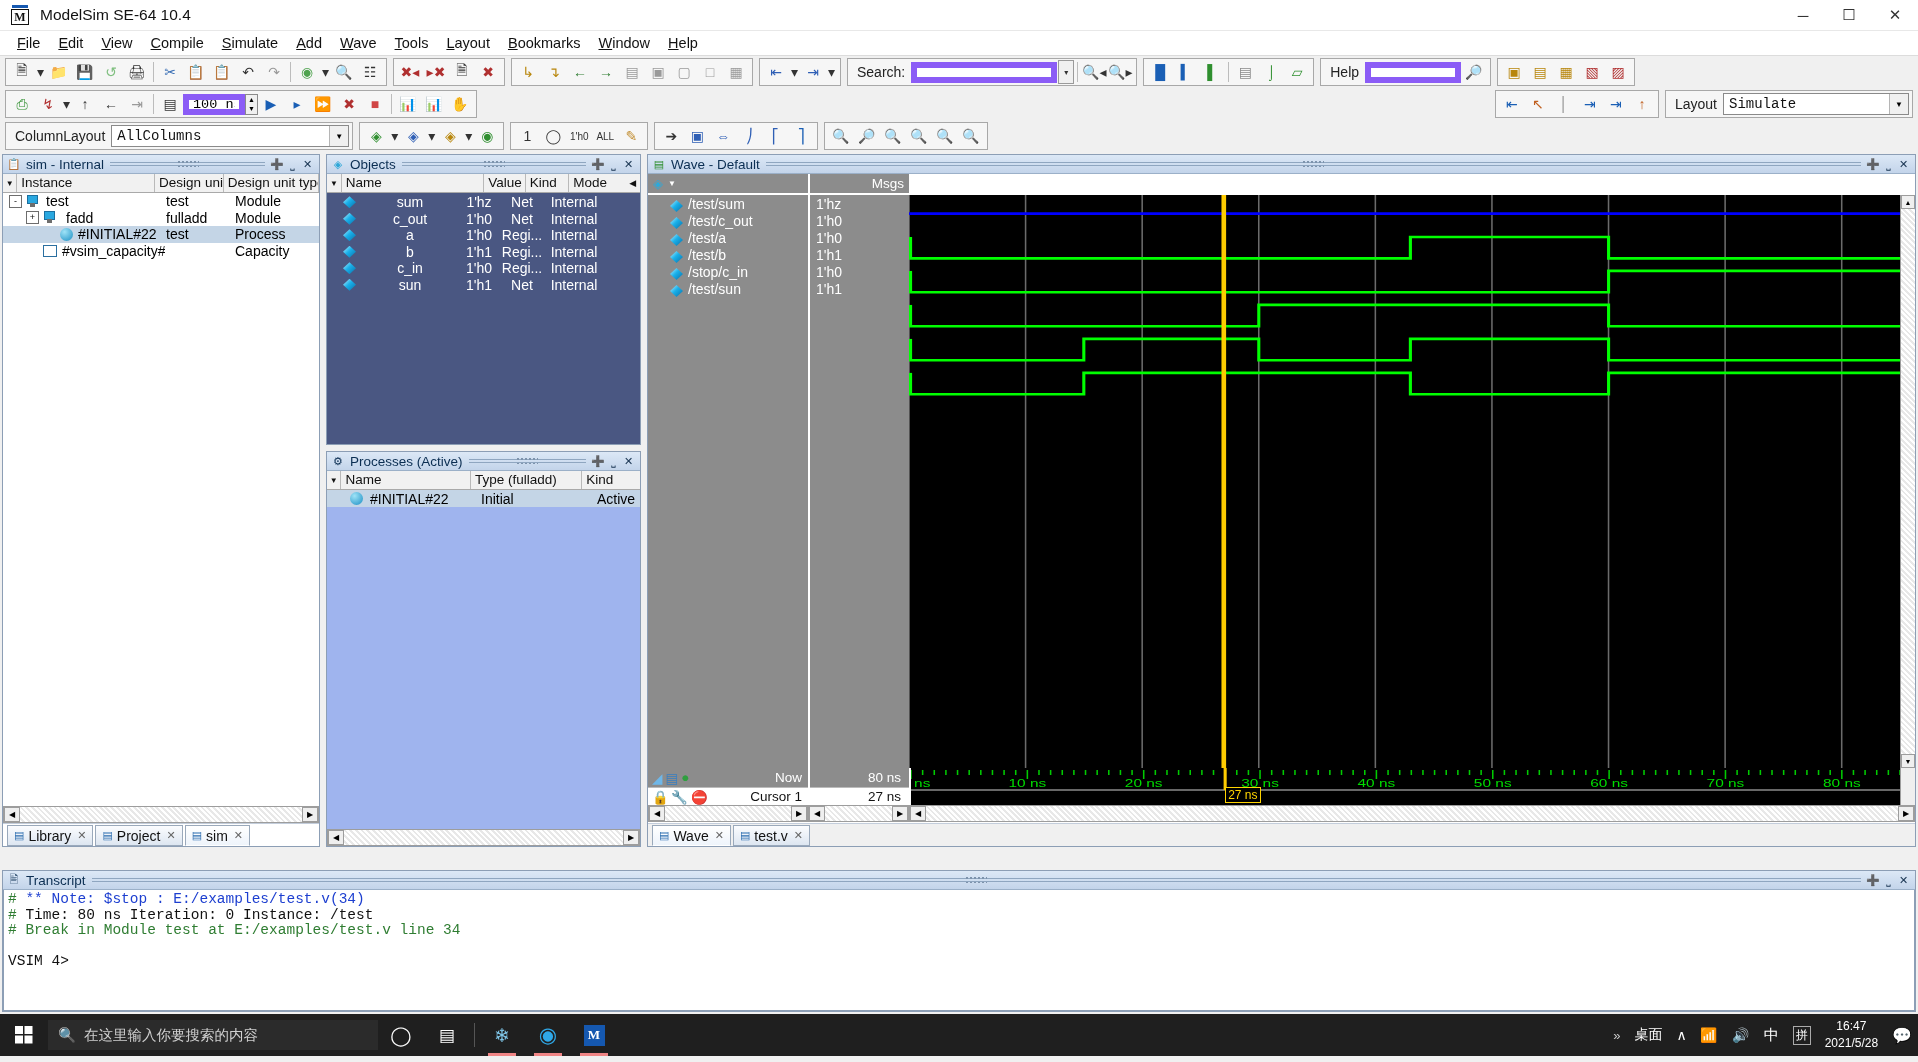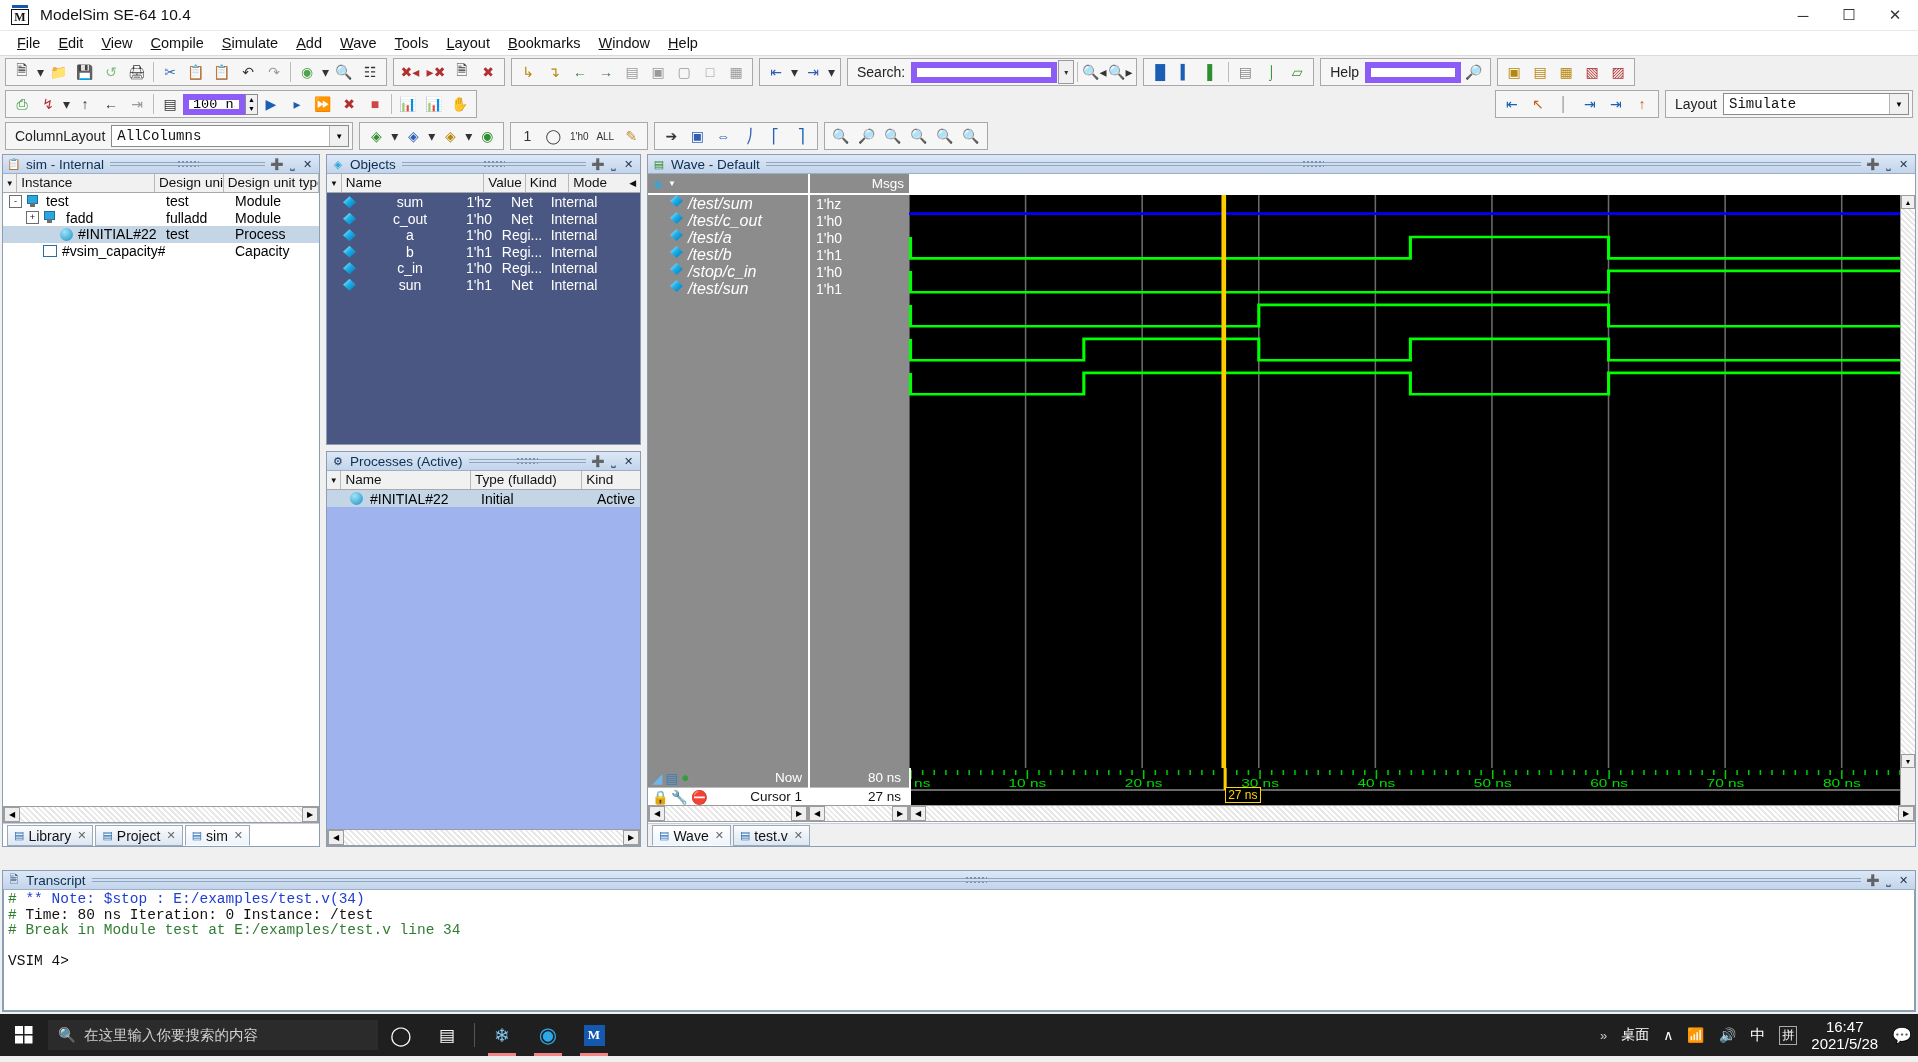--- a/index.html
+++ b/index.html
@@ -72,21 +72,21 @@
      clip-path:polygon(50% 0,100% 50%,50% 100%,0 50%);}
   .obj-name{width:96px;}
   .obj-val{width:42px;font-family:"Liberation Sans",sans-serif;}
   .obj-kind{width:44px;}
   .obj-mode{width:60px;}
   
   .proc-list{flex:1;background:#9fb4ee;}
   .proc-row{display:flex;align-items:center;height:17px;font-size:14px;background:#c4d5e6;}
   
   .wave-names{width:160px;background:#8c8c8c;}
-  .wname-row{display:flex;align-items:flex-start;height:17px;font-size:16px;color:#fff;font-style:italic;}
+  .wname-row{display:flex;align-items:flex-end;height:17px;font-size:14px;color:#fff;}
   .wave-vals{width:101px;background:#8c8c8c;border-left:2px solid #fff;}
   .wval-row{height:17px;font-size:14px;color:#fff;padding-left:6px;display:flex;align-items:center;}
   .wave-canvas{flex:1;background:#000;position:relative;}
   .hscroll{height:17px;background:#efefef;border:1px solid #9d9d9d;display:flex;align-items:center;}
   .hs-arrow{width:16px;height:15px;background:#efefef;border:1px solid #9d9d9d;display:flex;align-items:center;justify-content:center;font-size:8px;}
   .hs-track{flex:1;height:15px;background:repeating-linear-gradient(45deg,#fff,#fff 2px,#e8e8e8 2px,#e8e8e8 4px);}
   
   .tabstrip{display:flex;align-items:flex-end;height:23px;background:#f0f0f0;padding-left:4px;}
   .tab{display:flex;align-items:center;height:21px;padding:0 6px;border:1px solid #9aa9bb;
        background:linear-gradient(#fbfcfe,#dde6f1);font-size:14px;margin-right:2px;color:#111;}
@@ -97,21 +97,21 @@
      font-family:"Liberation Mono",monospace;font-size:14.5px;padding:2px 4px;line-height:15.5px;color:#111;}
   .tl-green{color:#2f7d32;} .tl-blue{color:#1d3fd0;} .tl-dk{color:#111;}
   
   .taskbar{height:42px;background:#1f1f1f;display:flex;align-items:center;color:#fff;}
   .tb-start{width:48px;height:42px;display:flex;align-items:center;justify-content:center;}
   .tb-search{width:330px;height:30px;background:#2b2b2b;display:flex;align-items:center;
      color:#cfcfcf;font-size:14.5px;padding-left:10px;gap:8px;}
   .tb-appicon{width:46px;height:42px;display:flex;align-items:center;justify-content:center;position:relative;}
   .tb-appicon.run::after{content:'';position:absolute;bottom:0;left:9px;right:9px;height:3px;background:#f08585;}
   .tray{margin-left:auto;display:flex;align-items:center;gap:14px;padding-right:6px;font-size:14px;}
-  .clock{font-size:15px;line-height:17px;text-align:center;}
+  .clock{font-size:12px;line-height:17px;text-align:center;}
 </style>
 </head>
 <body>
 
 <div class="titlebar">
   <div class="app-icon">
     <div class="bar"></div>
     <div class="box">M</div>
   </div>
   <div class="title-text">ModelSim SE-64 10.4</div>

